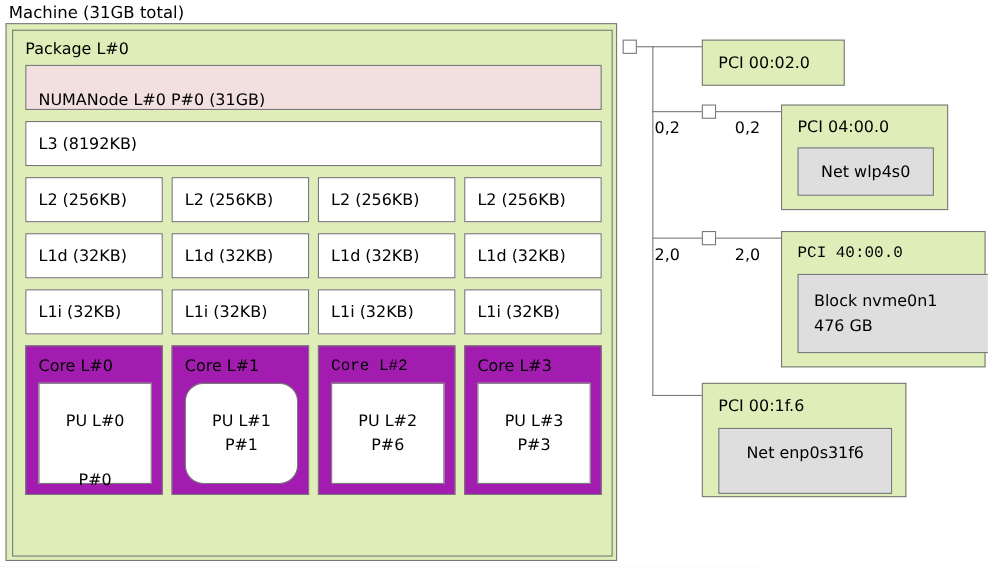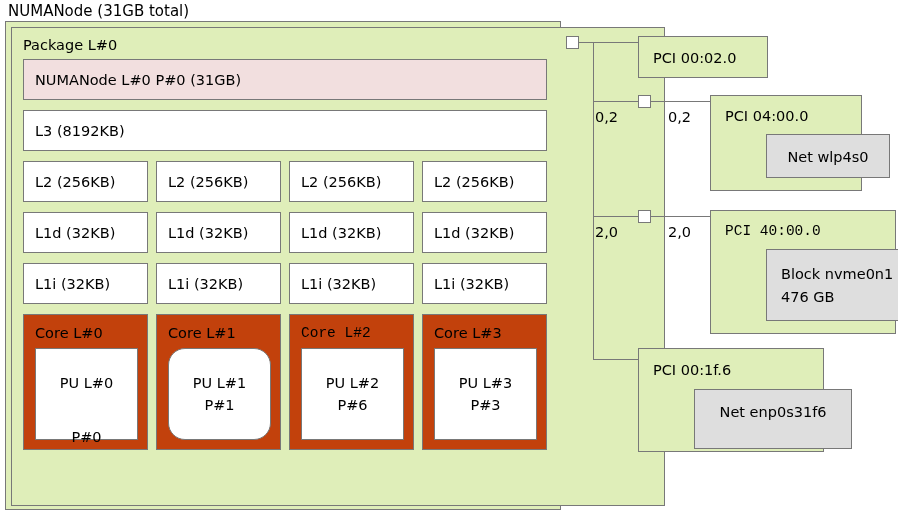--- a/index.html
+++ b/index.html
@@ -33,22 +33,22 @@
     white-space: nowrap;
     color: #000;
     font-size: 14.5px;
     line-height: 1.05;
   }
 
   
   .green   { background: #dfeeb9; }
   .numa    { background: #f2dfdf; }
   .white   { background: #ffffff; }
-  .gray    { background: #c2410c; }
-  .lgray   { background: #dedede; margin-left: 41px; }
+  .gray    { background: #a21caf; }
+  .lgray   { background: #dedede; }
 
   
   #machine-title {
     position: absolute;
     left: 8px;
     top: 2px;
     font-size: 15px;
     color: #000;
     white-space: nowrap;
   }
@@ -74,30 +74,30 @@
     position: absolute;
     font-size: 14.5px;
     color: #000;
     white-space: nowrap;
     line-height: 1;
   }
 </style>
 </head>
 <body>
 
-<div id="machine-title">NUMANode (31GB total)</div>
+<div id="machine-title">Machine (31GB total)</div>
 
 <div class="box green" id="machine-box" style="left:5px; top:21px; width:556px; height:489px;">
 
-  <div class="box green" id="package-box" style="left:5px; top:5px; width:654px; height:479px;">
+  <div class="box green" id="package-box" style="left:5px; top:5px; width:546px; height:479px;">
 
     <div class="lbl" style="left:11px; top:10px;">Package L#0</div>
 
     <div class="box numa" style="left:11px; top:31px; width:524px; height:41px;">
-      <div class="lbl" style="left:11px; top:13px;">NUMANode L#0 P#0 (31GB)</div>
+      <div class="lbl" style="left:11px; top:24px;">NUMANode L#0 P#0 (31GB)</div>
     </div>
 
     <div class="box white" style="left:11px; top:82px; width:524px; height:41px;">
       <div class="lbl" style="left:11px; top:13px;">L3 (8192KB)</div>
     </div>
 
     <div class="box white" style="left:11px; top:133px; width:125px; height:41px;">
       <div class="lbl" style="left:11px; top:13px;">L2 (256KB)</div>
     </div>
     <div class="box white" style="left:144px; top:133px; width:125px; height:41px;">

